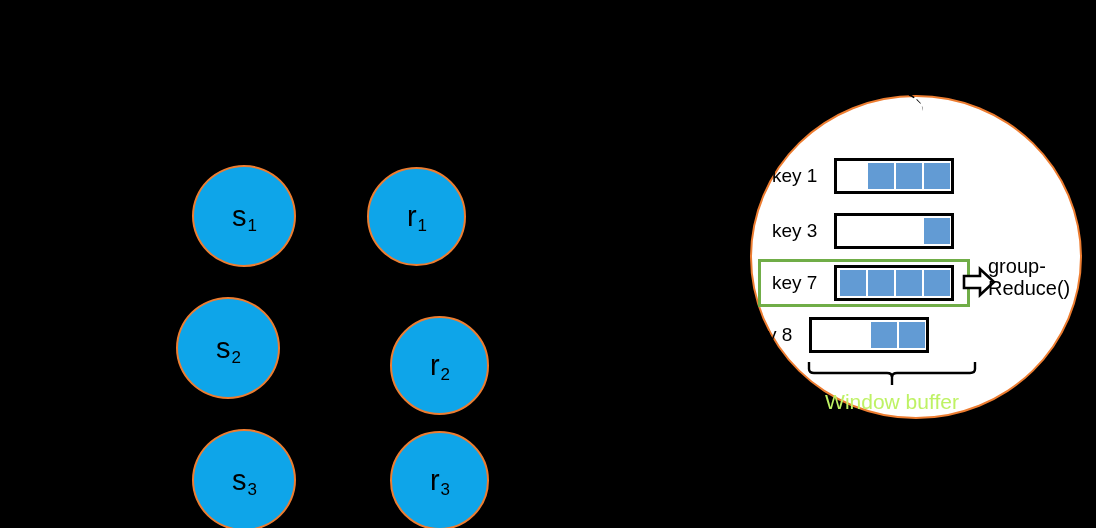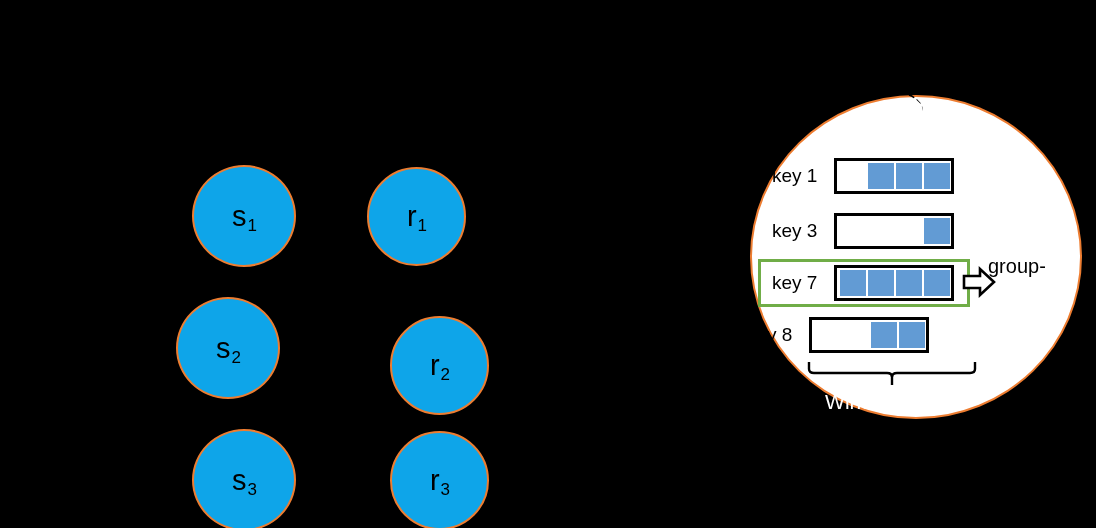--- a/index.html
+++ b/index.html
@@ -157,21 +157,21 @@
     width: 172px;
     height: 26px;
   }
   .brace-caption {
     position: absolute;
     left: 806px;
     top: 390px;
     width: 172px;
     text-align: center;
     font-size: 21px;
-    color: #ffffff;
+    color: #bef264;
     white-space: nowrap;
   }
 </style>
 </head>
 <body>
 
 <div class="op-circle s1">
   <span class="op-label"><span>s</span><sub>1</sub></span>
 </div>
 <div class="op-circle s2">
@@ -236,20 +236,21 @@
 <div class="highlight-frame"></div>
 
 <div class="block-arrow">
   <svg width="34" height="32" viewBox="0 0 34 32">
     <polygon points="2,10 18,10 18,3 32,16 18,29 18,22 2,22" fill="#FFFFFF" stroke="#000000" stroke-width="2.6" stroke-linejoin="miter"></polygon>
   </svg>
 </div>
 
 <div class="reduce-label">
   <div>group-</div>
+  <div>Reduce()</div>
 </div>
 
 <div class="brace">
   <svg width="172" height="26" viewBox="0 0 172 26">
     <path d="M3,2 L3,9 Q3,13 8,13 L81,13 Q86,13 86,17 Q86,13 91,13 L164,13 Q169,13 169,9 L169,2" fill="none" stroke="#000000" stroke-width="2.4" stroke-linecap="butt"></path>
     <path d="M86,14 L86,25" fill="none" stroke="#000000" stroke-width="2.4"></path>
   </svg>
 </div>
 <div class="brace-caption">Window buffer</div>
 

